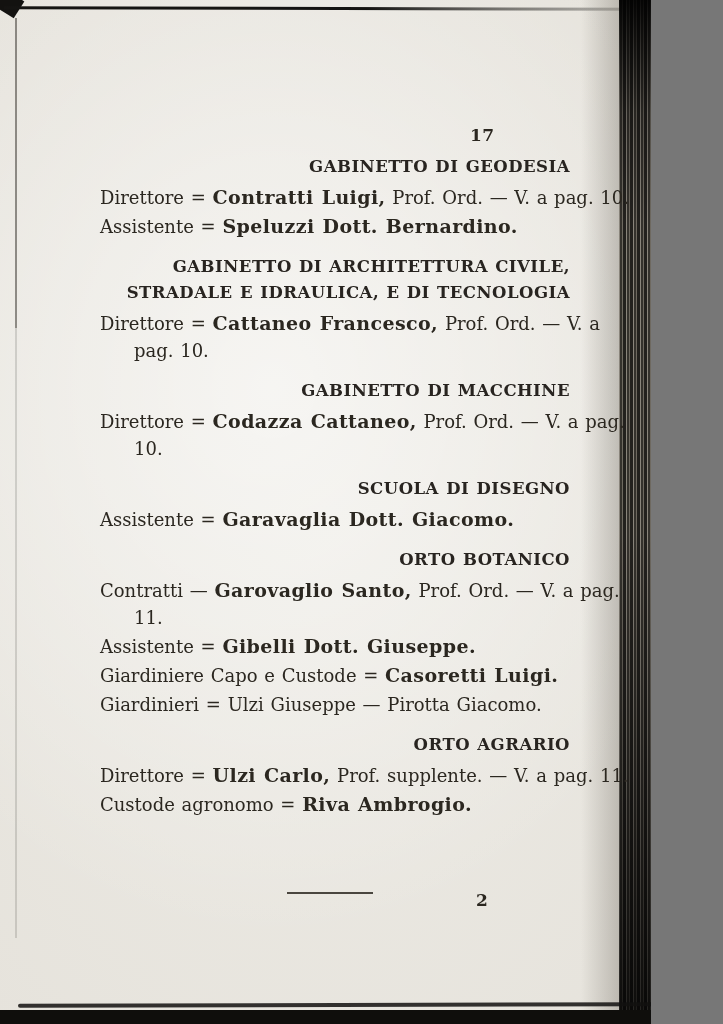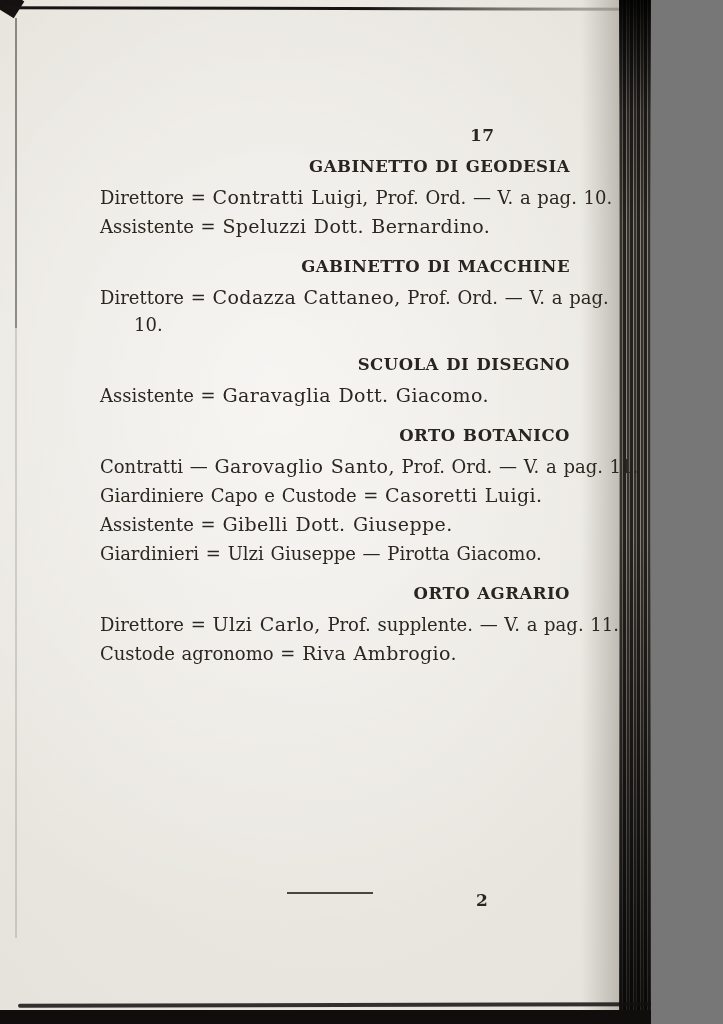--- a/index.html
+++ b/index.html
@@ -30,21 +30,21 @@
     background:rgba(18,17,15,0.85); border-radius:2px; transform:rotate(-0.15deg); }
   .scan-bottom { position:absolute; left:0; bottom:0; width:100%; height:14px; background:#0f0e0c; }
 
   
   .page-number { position:absolute; left:470px; top:125px; font-size:17px; font-weight:700; letter-spacing:0.5px; }
   .content { position:absolute; left:100px; top:140px; width:540px; font-size:18px; line-height:27px; word-spacing:1px; }
   .heading { text-align:right; font-weight:700; font-size:16.5px; letter-spacing:0.5px;
     line-height:26px; margin:14px 70px 4px 0; color:#282420; }
   .heading-line { display:block; }
   .entry { margin:2px 0; padding-left:34px; text-indent:-34px; }
-  .name { font-weight:400; font-size:19px; letter-spacing:0.4px; }
+  .name { font-weight:700; font-size:19px; letter-spacing:0.4px; }
   .name-italic { }
   .end-rule { position:absolute; left:287px; top:892px; width:86px; border-top:2px solid #4a463f; }
   .signature { position:absolute; left:476px; top:890px; font-size:17px; font-weight:700; }
 </style>
 </head>
 <body>
 
 <div class="page">
 
   <div class="corner-mark"></div>
@@ -61,42 +61,49 @@
   <div class="content">
 
     <div class="section">
       <div class="heading">
         <span class="heading-line">GABINETTO DI GEODESIA</span>
       </div>
       <p class="entry"><span>Direttore =</span> <span class="name">Contratti Luigi,</span> <span>Prof. Ord. — V. a pag. 10.</span></p>
       <p class="entry"><span>Assistente =</span> <span class="name">Speluzzi Dott. Bernardino.</span></p>
     </div>
 
+    <div class="section">
+      <div class="heading">
+        <span class="heading-line">GABINETTO DI ARCHITETTURA CIVILE,</span>
+        <span class="heading-line">STRADALE E IDRAULICA, E DI TECNOLOGIA</span>
+      </div>
+      <p class="entry"><span>Direttore =</span> <span class="name">Cattaneo Francesco,</span> <span>Prof. Ord. — V. a pag. 10.</span></p>
+    </div>
 
     <div class="section">
       <div class="heading">
         <span class="heading-line">GABINETTO DI MACCHINE</span>
       </div>
       <p class="entry"><span>Direttore =</span> <span class="name">Codazza Cattaneo,</span> <span>Prof. Ord. — V. a pag. 10.</span></p>
     </div>
 
     <div class="section">
       <div class="heading">
         <span class="heading-line">SCUOLA DI DISEGNO</span>
       </div>
       <p class="entry"><span>Assistente =</span> <span class="name">Garavaglia Dott. Giacomo.</span></p>
     </div>
 
     <div class="section">
       <div class="heading">
         <span class="heading-line">ORTO BOTANICO</span>
       </div>
       <p class="entry"><span>Contratti —</span> <span class="name">Garovaglio Santo,</span> <span>Prof. Ord. — V. a pag. 11.</span></p>
+      <p class="entry"><span>Assistente =</span> <span class="name">Gibelli Dott. Giuseppe.</span></p>
       <p class="entry"><span>Giardiniere Capo e Custode =</span> <span class="name">Casoretti Luigi.</span></p>
-      <p class="entry"><span>Assistente =</span> <span class="name">Gibelli Dott. Giuseppe.</span></p>
       <p class="entry"><span>Giardinieri =</span> <span class="name-italic">Ulzi Giuseppe — Pirotta Giacomo.</span></p>
     </div>
 
     <div class="section">
       <div class="heading">
         <span class="heading-line">ORTO AGRARIO</span>
       </div>
       <p class="entry"><span>Direttore =</span> <span class="name">Ulzi Carlo,</span> <span>Prof. supplente. — V. a pag. 11.</span></p>
       <p class="entry"><span>Custode agronomo =</span> <span class="name">Riva Ambrogio.</span></p>
     </div>

